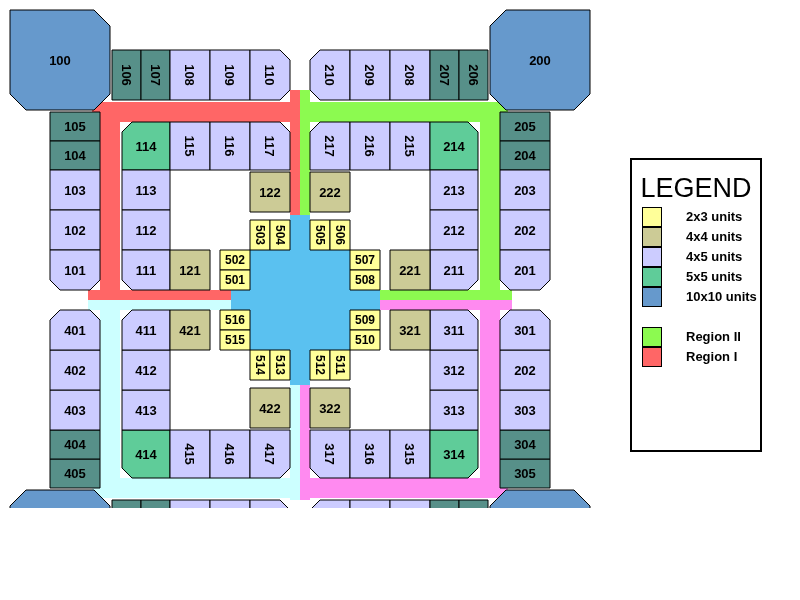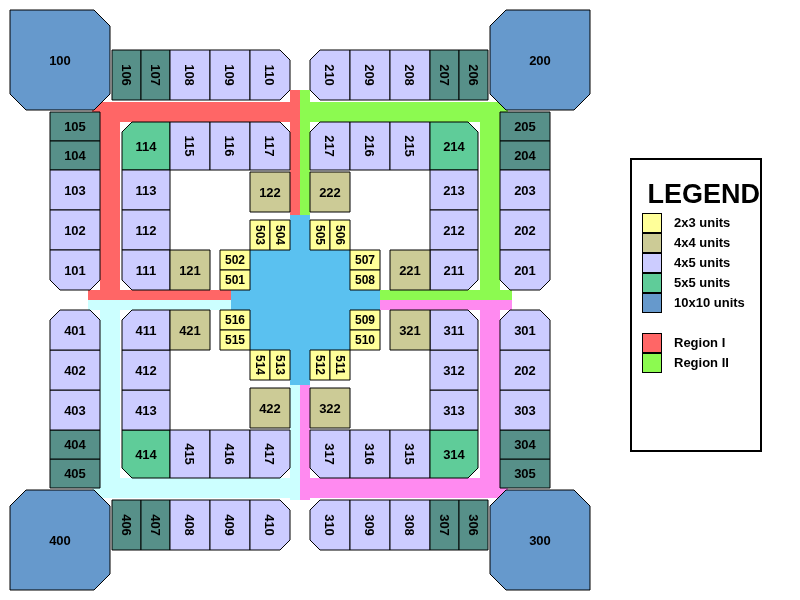--- a/index.html
+++ b/index.html
@@ -1,26 +1,26 @@
 <!DOCTYPE html>
 <html><head>
 <meta charset="utf-8">
 <style>
   html,body{margin:0;padding:0;background:#fff;}
-  .stage{position:relative;width:800px;height:600px;background:#fff;overflow:hidden;
+  .stage{position:relative;width:800px;height:508px;background:#fff;overflow:hidden;
          font-family:"Liberation Sans",sans-serif;}
   svg.map{position:absolute;left:0;top:0;}
   svg.map text{font-family:"Liberation Sans",sans-serif;font-weight:bold;fill:#000;}
   .legend{position:absolute;left:630px;top:158px;width:132px;height:294px;
           background:#fff;border:2px solid #000;box-sizing:border-box;}
-  .legend-title{font-weight:bold;font-size:27px;text-align:right;margin-top:16px;
+  .legend-title{font-weight:normal;font-size:27px;text-align:center;margin-top:10px;
                 letter-spacing:0px;color:#000;height:37px;line-height:37px;}
   .lgroup{margin-top:0;}
   .lgroup.regions{margin-top:20px;}
-  .lrow{height:20px;display:flex;align-items:flex-end;}
+  .lrow{height:20px;display:flex;align-items:flex-end;gap:12px;}
   .swatch{display:block;width:20px;height:20px;box-sizing:border-box;
           border:1px solid #000;margin-left:10px;flex:0 0 20px;}
   .llabel{margin-left:12px;font-weight:bold;font-size:13px;line-height:20px;
           color:#000;white-space:nowrap;}
 </style>
 </head>
 <body>
 
 <div class="stage">
   <svg class="map" width="800" height="600" viewBox="0 0 800 600">
@@ -447,22 +447,22 @@
           <span class="swatch" style="background: rgb(95, 204, 153);"></span>
           <span class="llabel">5x5 units</span>
         </div>
         <div class="lrow">
           <span class="swatch" style="background: rgb(102, 153, 204);"></span>
           <span class="llabel">10x10 units</span>
         </div>
       </div>
     <div class="lgroup regions">
         <div class="lrow">
+          <span class="swatch" style="background: rgb(140, 250, 80);"></span>
+          <span class="llabel">Region II</span>
+        </div>
+        <div class="lrow">
           <span class="swatch" style="background: rgb(255, 102, 102);"></span>
           <span class="llabel">Region I</span>
-        </div>
-        <div class="lrow">
-          <span class="swatch" style="background: rgb(140, 250, 80);"></span>
-          <span class="llabel">Region II</span>
         </div>
       </div>
   </div>
 </div>
 
 </body></html>

